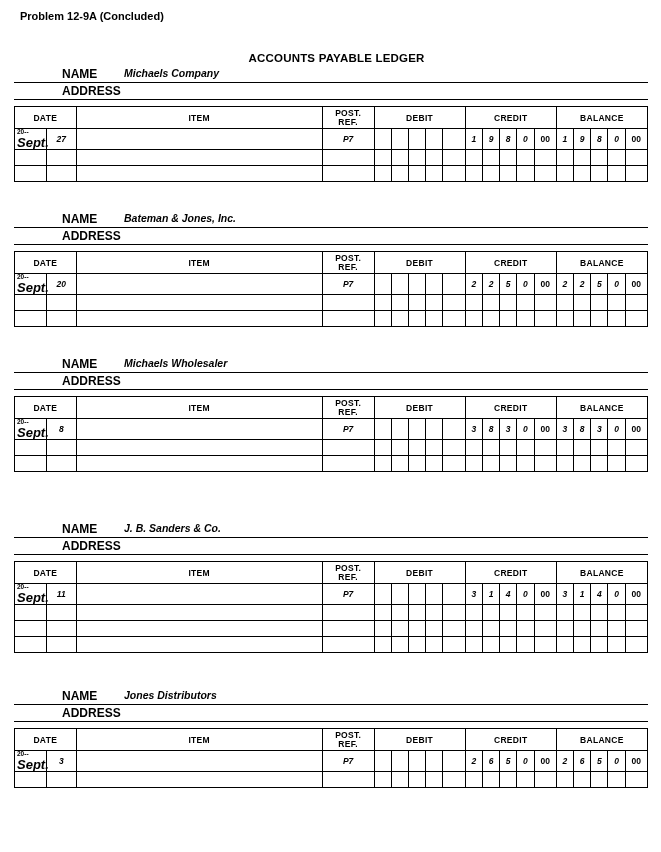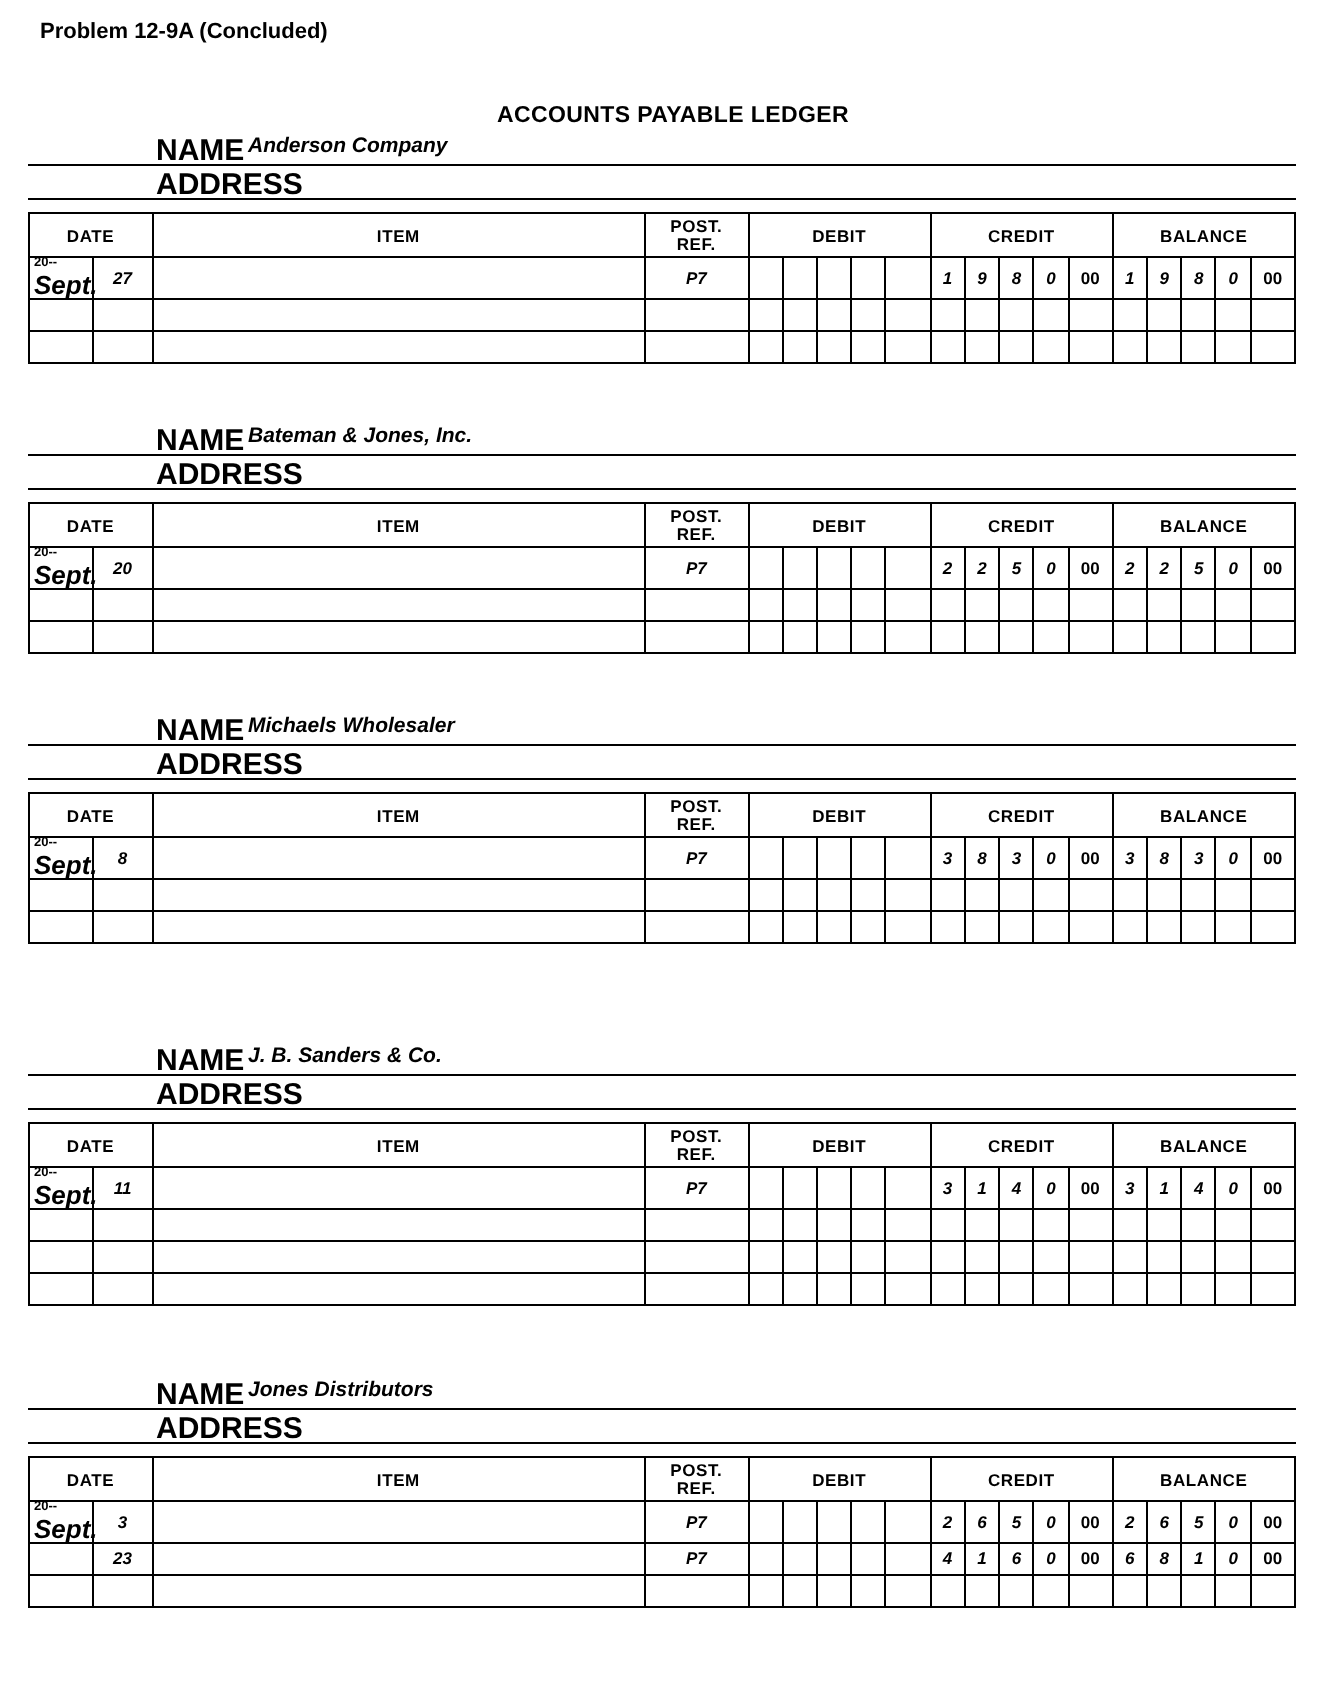--- a/index.html
+++ b/index.html
@@ -43,23 +43,23 @@
     position: absolute;
     left: 14px;
     width: 634px;
   }
   .name-row, .address-row {
     position: relative;
     height: 17px;
   }
   .label {
     position: absolute;
-    left: 64px;
+    left: 48px;
     top: 1px;
-    font-size: 15px;
+    font-size: 12px;
     font-weight: bold;
   }
   .name-value {
     position: absolute;
     left: 110px;
     top: 1px;
     font-size: 10.5px;
     font-weight: bold;
     font-style: italic;
   }
@@ -153,21 +153,21 @@
 
 <div class="page">
 
   <div class="problem-title">Problem 12-9A (Concluded)</div>
   <div class="ledger-title">ACCOUNTS PAYABLE LEDGER</div>
 
   <div id="accounts-root">
       <div class="account-block" style="top: 66px;">
         <div class="name-row">
           <span class="label">NAME</span>
-          <span class="name-value">Anderson Company</span>
+          <span class="name-value">Michaels Company</span>
           <span class="rule"></span>
         </div>
         <div class="address-row">
           <span class="label">ADDRESS</span>
           <span class="name-value"></span>
           <span class="rule"></span>
         </div>
         <div class="tbl-wrap">
           <table class="ledger">
             <colgroup>
@@ -702,41 +702,20 @@
                 <td class="money-cell">0</td>
                 <td class="cents-cell">00</td>
                 <td class="money-cell thick-left">2</td>
                 <td class="money-cell">6</td>
                 <td class="money-cell">5</td>
                 <td class="money-cell">0</td>
                 <td class="cents-cell">00</td>
               </tr>
               <tr>
                 <td class="date-cell">&nbsp;</td>
-                <td class="date-day">23</td>
-                <td></td>
-                <td class="post-cell">P7</td>
-                <td class="money-cell thick-left"></td>
-                <td class="money-cell"></td>
-                <td class="money-cell"></td>
-                <td class="money-cell"></td>
-                <td class="cents-cell"></td>
-                <td class="money-cell thick-left">4</td>
-                <td class="money-cell">1</td>
-                <td class="money-cell">6</td>
-                <td class="money-cell">0</td>
-                <td class="cents-cell">00</td>
-                <td class="money-cell thick-left">6</td>
-                <td class="money-cell">8</td>
-                <td class="money-cell">1</td>
-                <td class="money-cell">0</td>
-                <td class="cents-cell">00</td>
-              </tr>
-              <tr>
-                <td class="date-cell">&nbsp;</td>
                 <td class="date-day"></td>
                 <td></td>
                 <td class="post-cell"></td>
                 <td class="money-cell thick-left"></td>
                 <td class="money-cell"></td>
                 <td class="money-cell"></td>
                 <td class="money-cell"></td>
                 <td class="cents-cell"></td>
                 <td class="money-cell thick-left"></td>
                 <td class="money-cell"></td>

